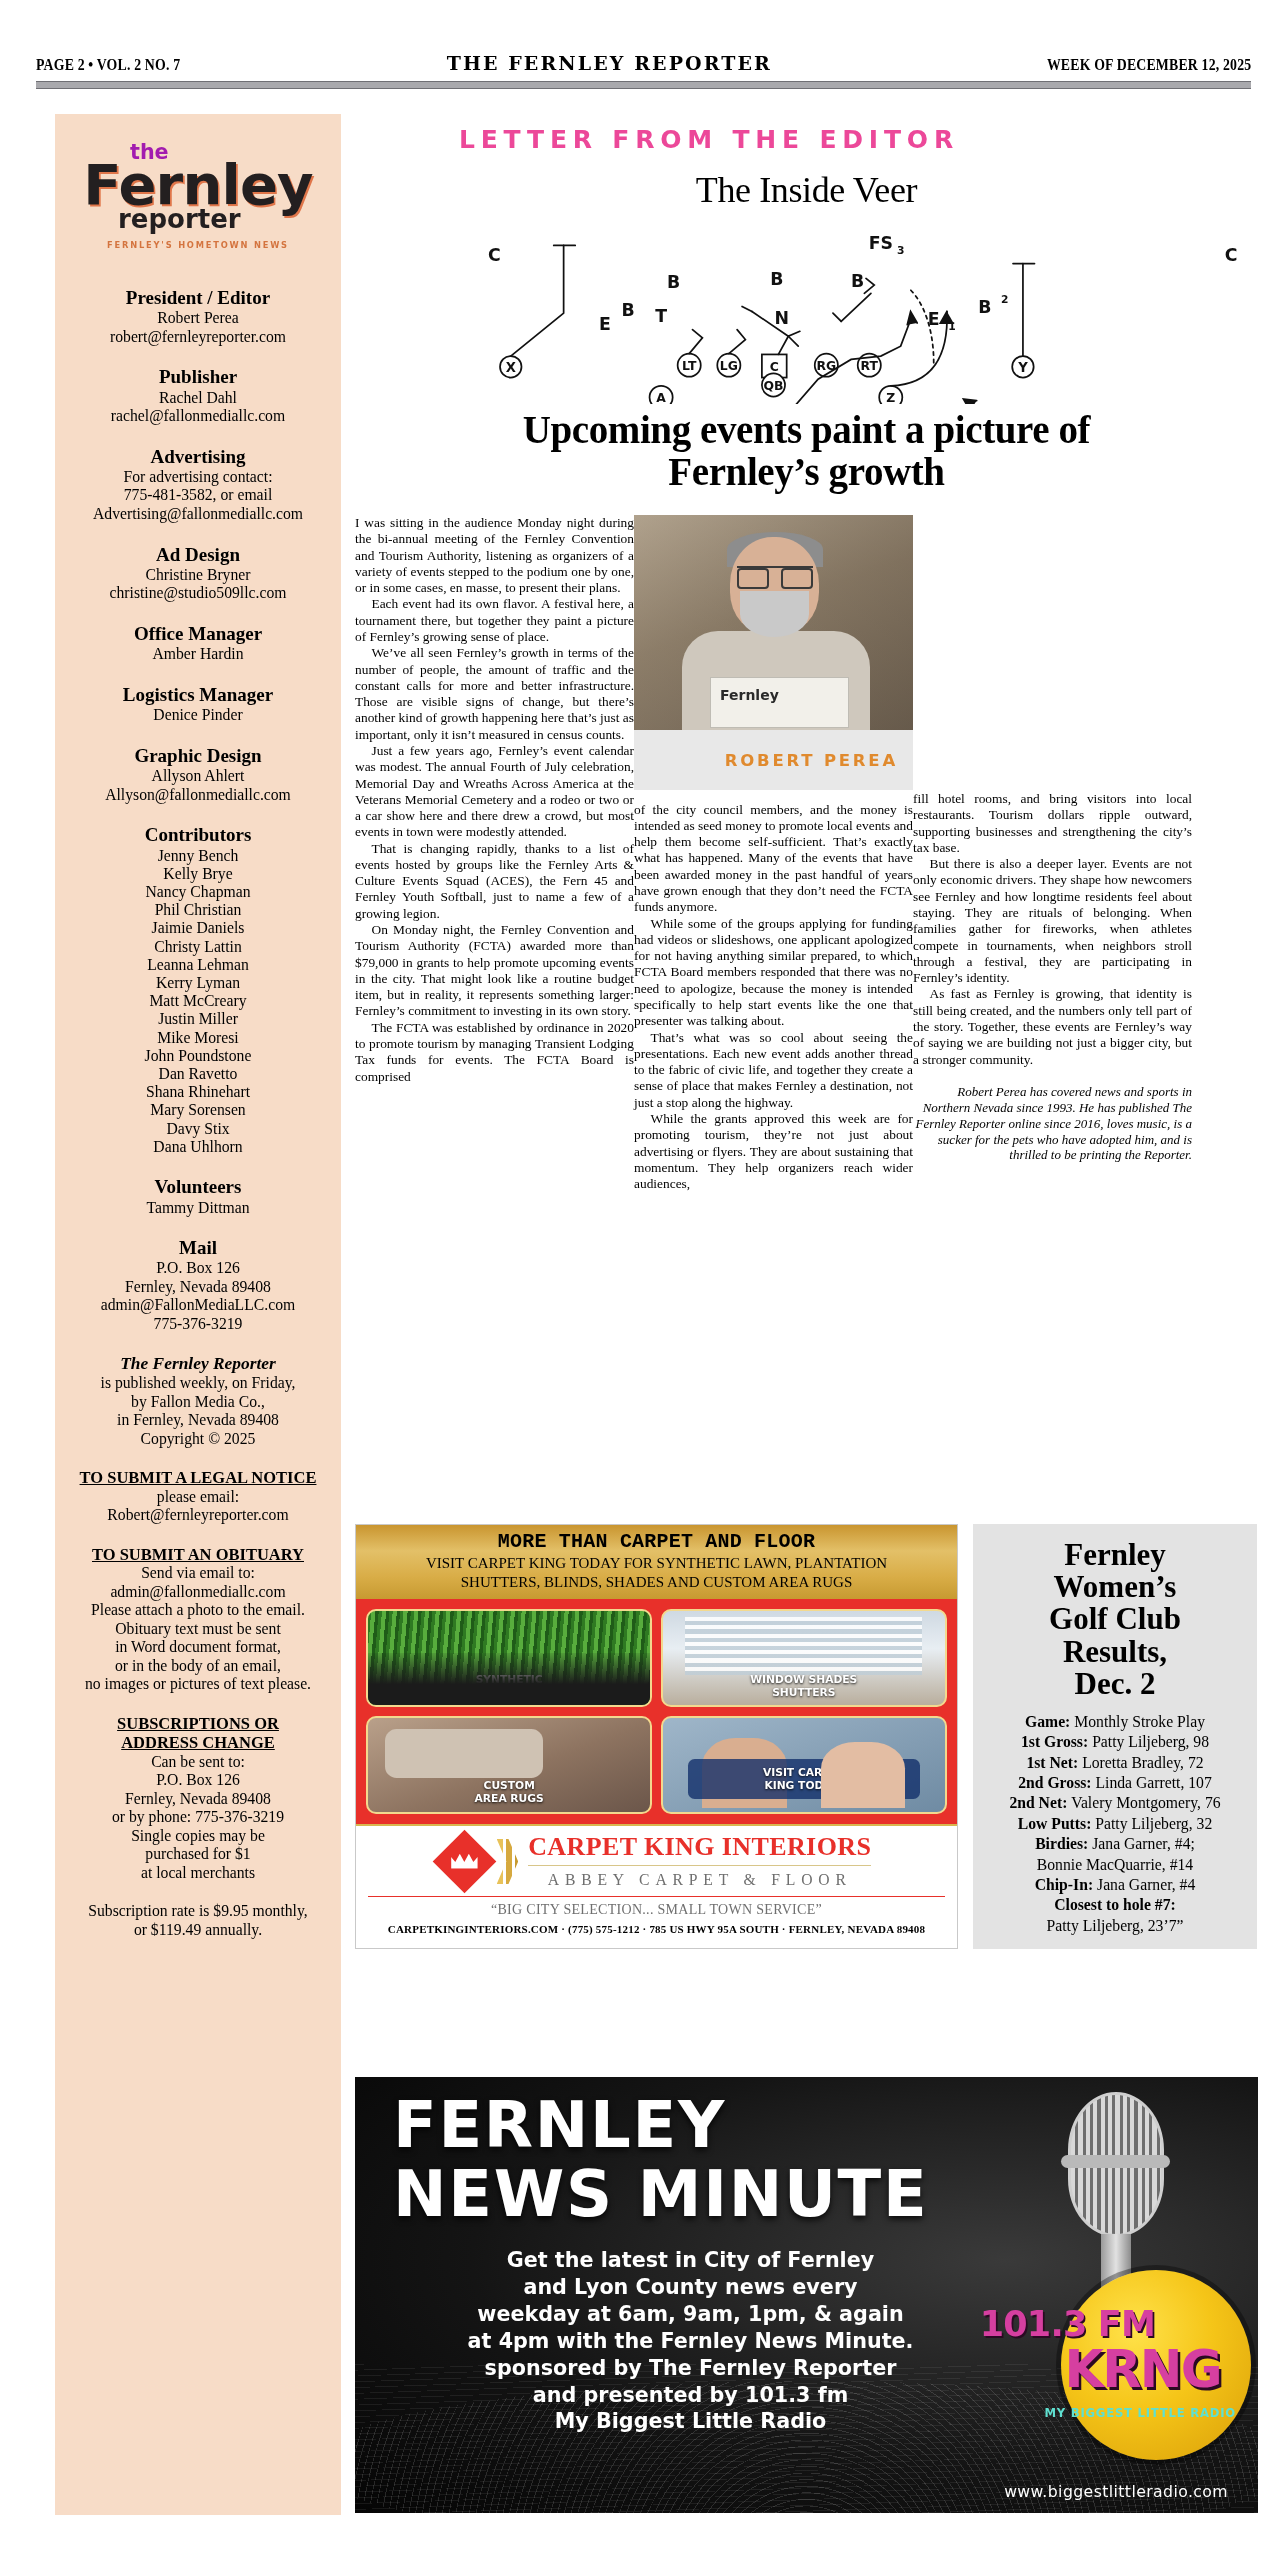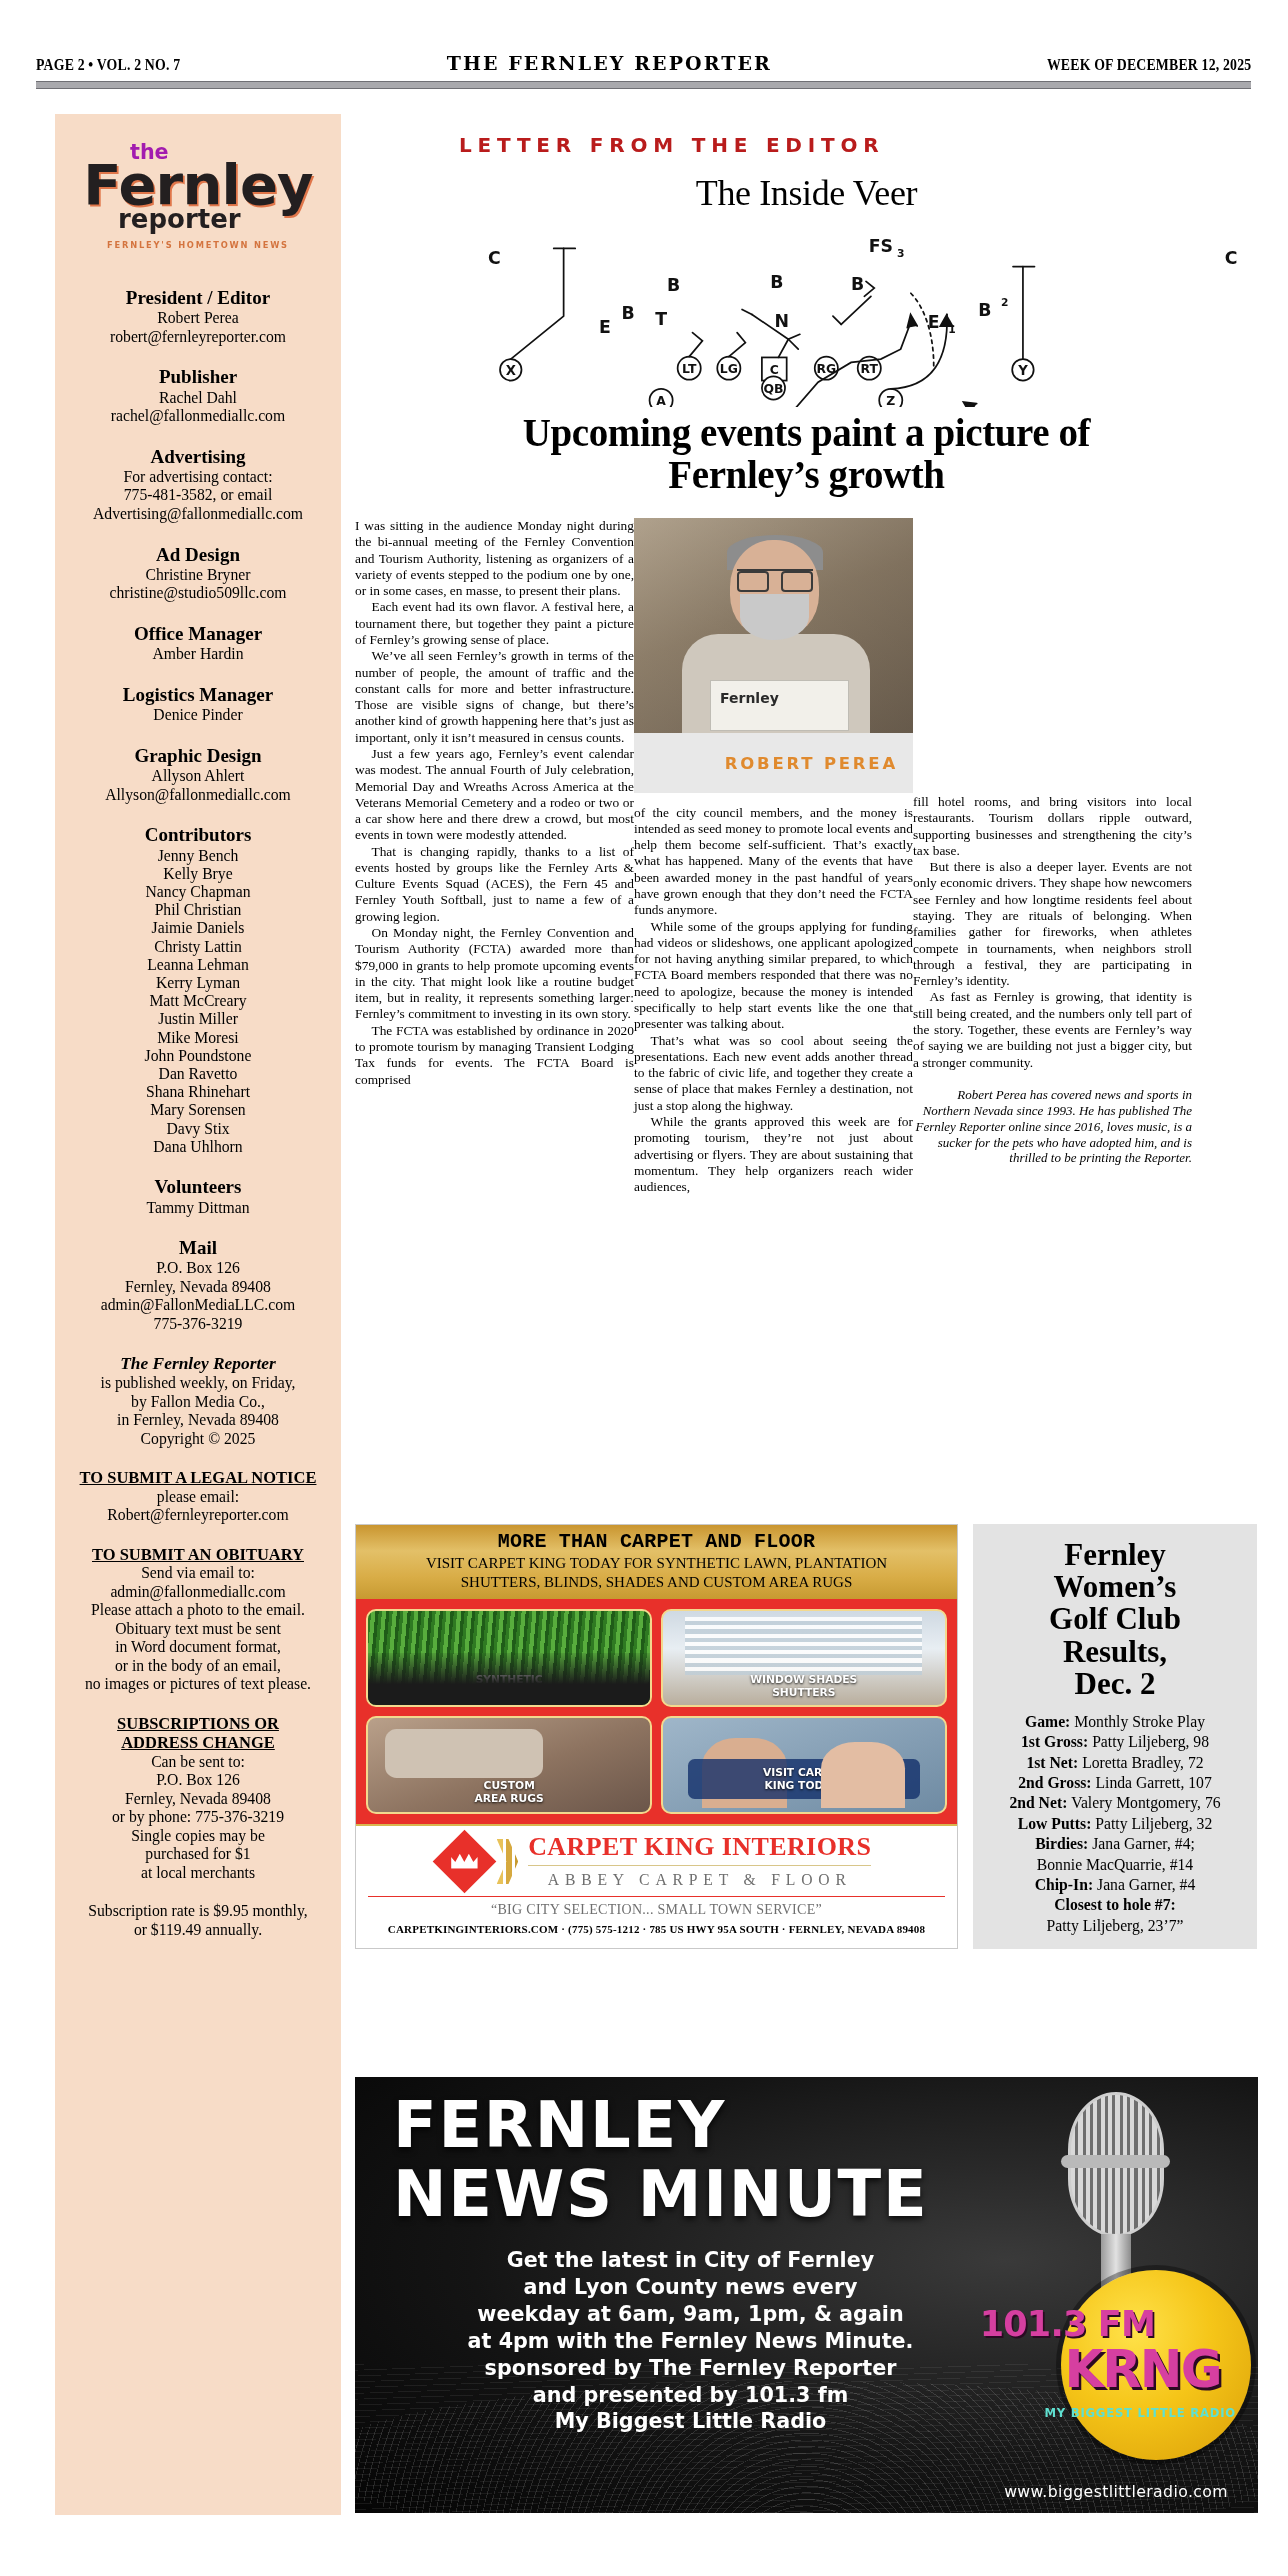--- a/index.html
+++ b/index.html
@@ -112,27 +112,27 @@
   .sb-l.it { font-style: italic; font-weight: 700; font-size: 17.4px; }
   .sb-names .sb-l { line-height: 1.16; }
 
   
   .main {
     position: absolute;
     left: 355px; top: 114px;
     width: 903px;
   }
   .kicker {
-    color: #b91c1c;
+    color: #ec4899;
     font-family: "DejaVu Sans", sans-serif;
     font-weight: 700;
-    font-size: 20px;
+    font-size: 25px;
     letter-spacing: 5.8px;
     margin-left: 104px;
-    margin-top: 19px;
+    margin-top: 11px;
   }
   .deck {
     font-family: "Liberation Serif", serif;
     font-weight: 400;
     font-size: 36px;
     text-align: center;
     margin-top: 15px;
     letter-spacing: -0.4px;
   }
 

